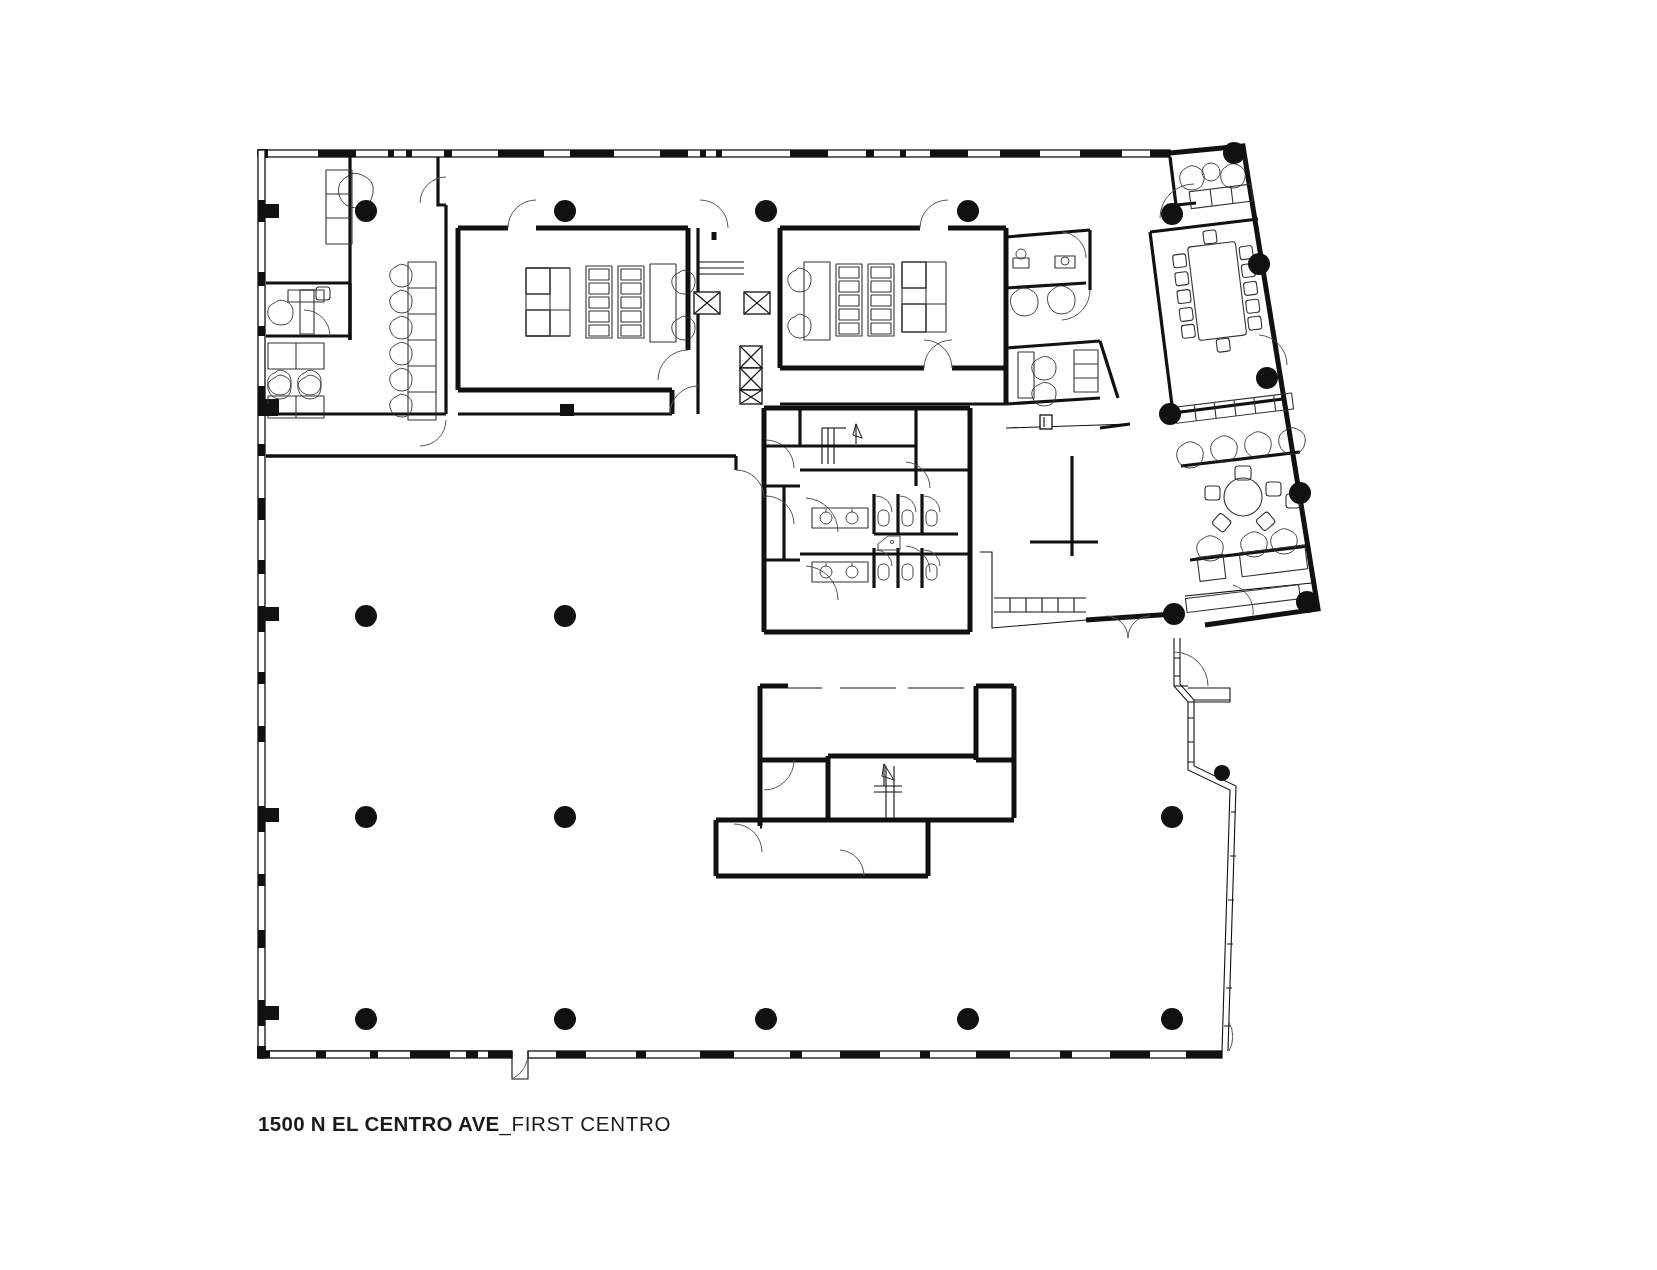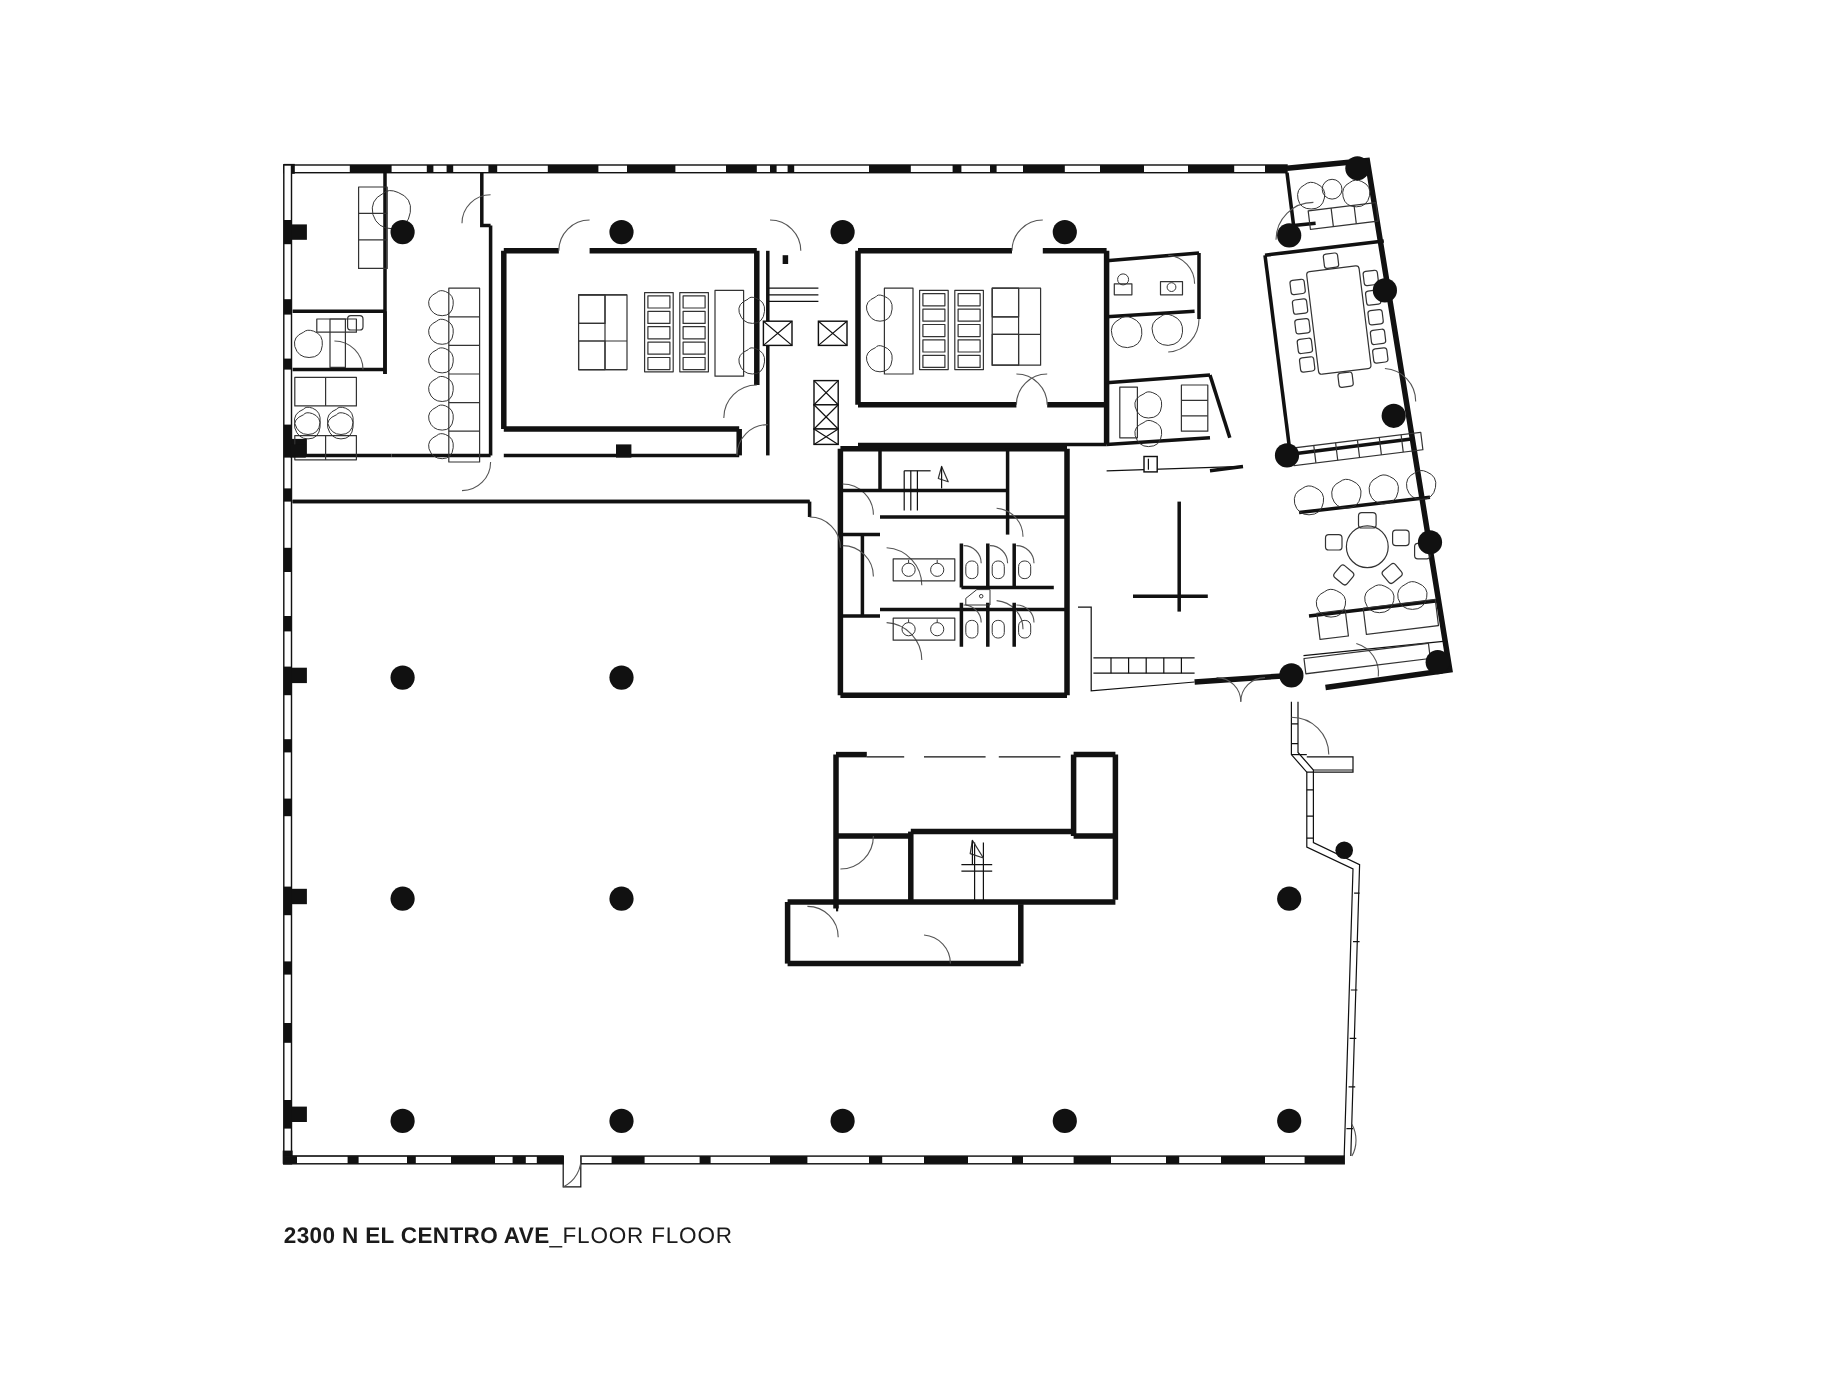--- a/index.html
+++ b/index.html
@@ -564,16 +564,16 @@
     </g>
 
     <g>
       <rect class="blk" x="560" y="404" width="14" height="12"></rect>
       <rect class="blk" x="264" y="404" width="14" height="12"></rect>
     </g>
 
   </svg>
 
   <div class="caption">
-    <span class="addr">2300 N EL CENTRO AVE</span><span class="sep">_</span><span class="floor">FLOOR FLOOR</span>
+    <span class="addr">1500 N EL CENTRO AVE</span><span class="sep">_</span><span class="floor">FIRST CENTRO</span>
   </div>
 
 </div>
 
 </body></html>

